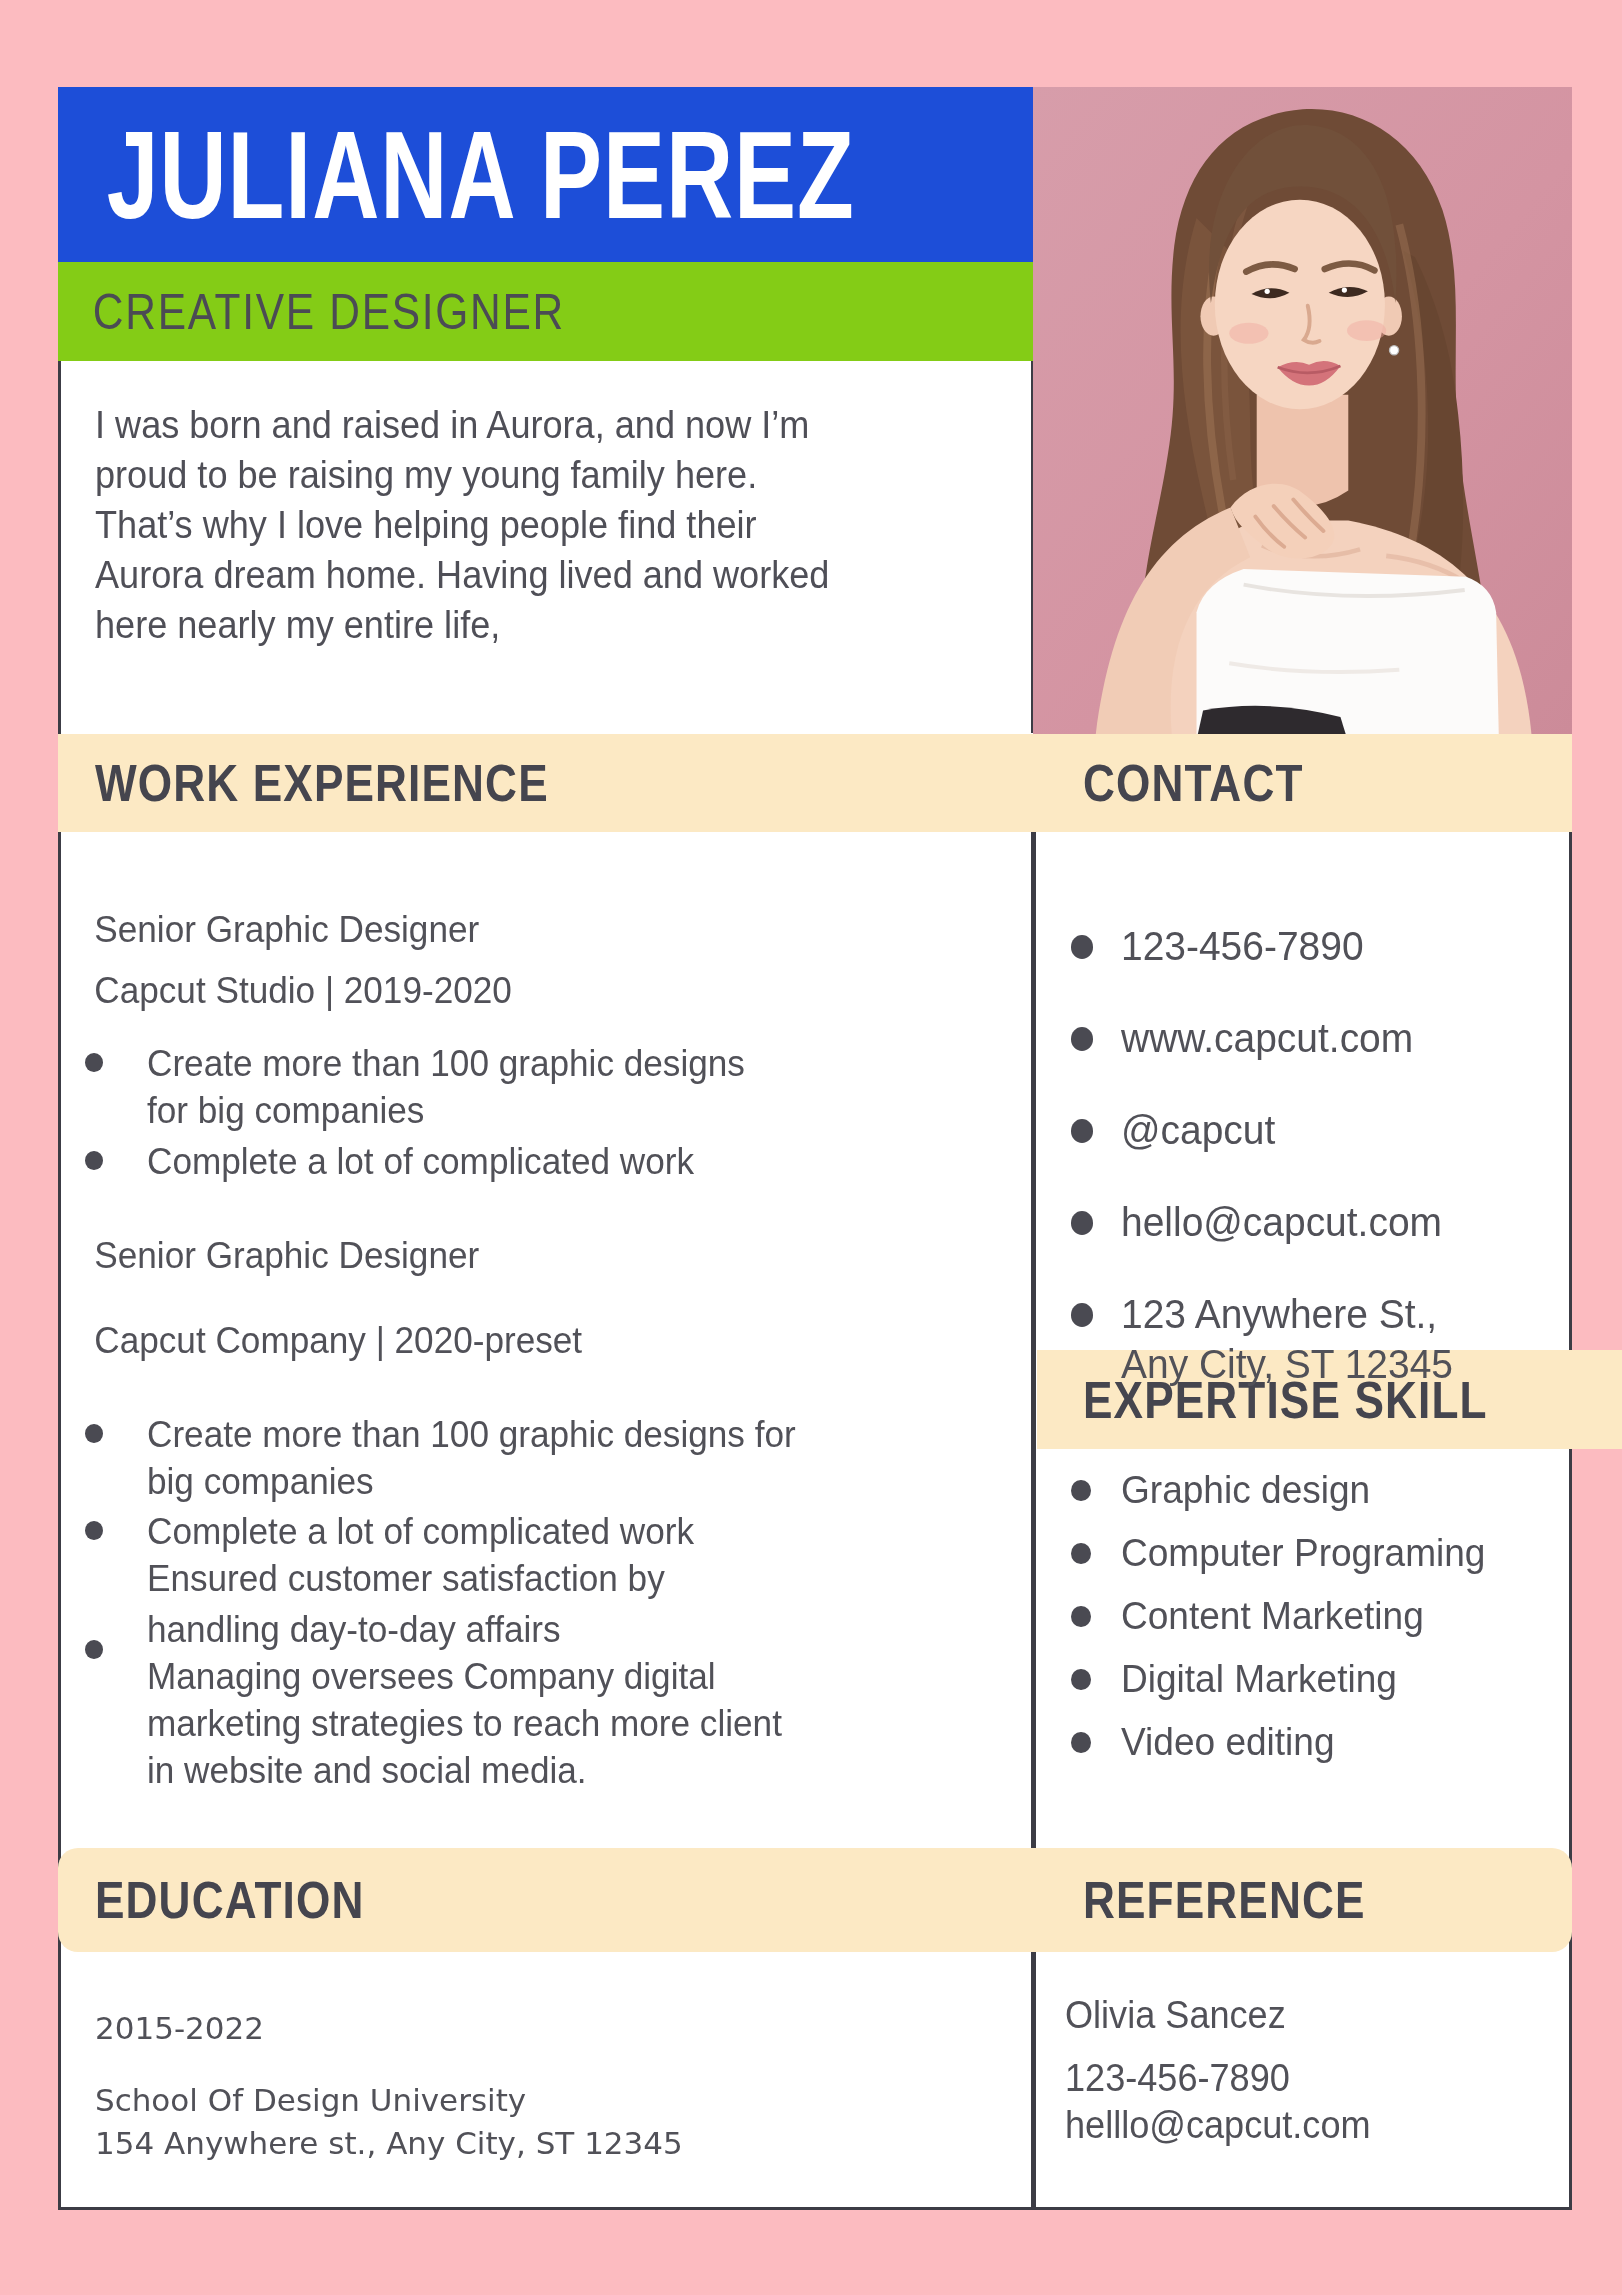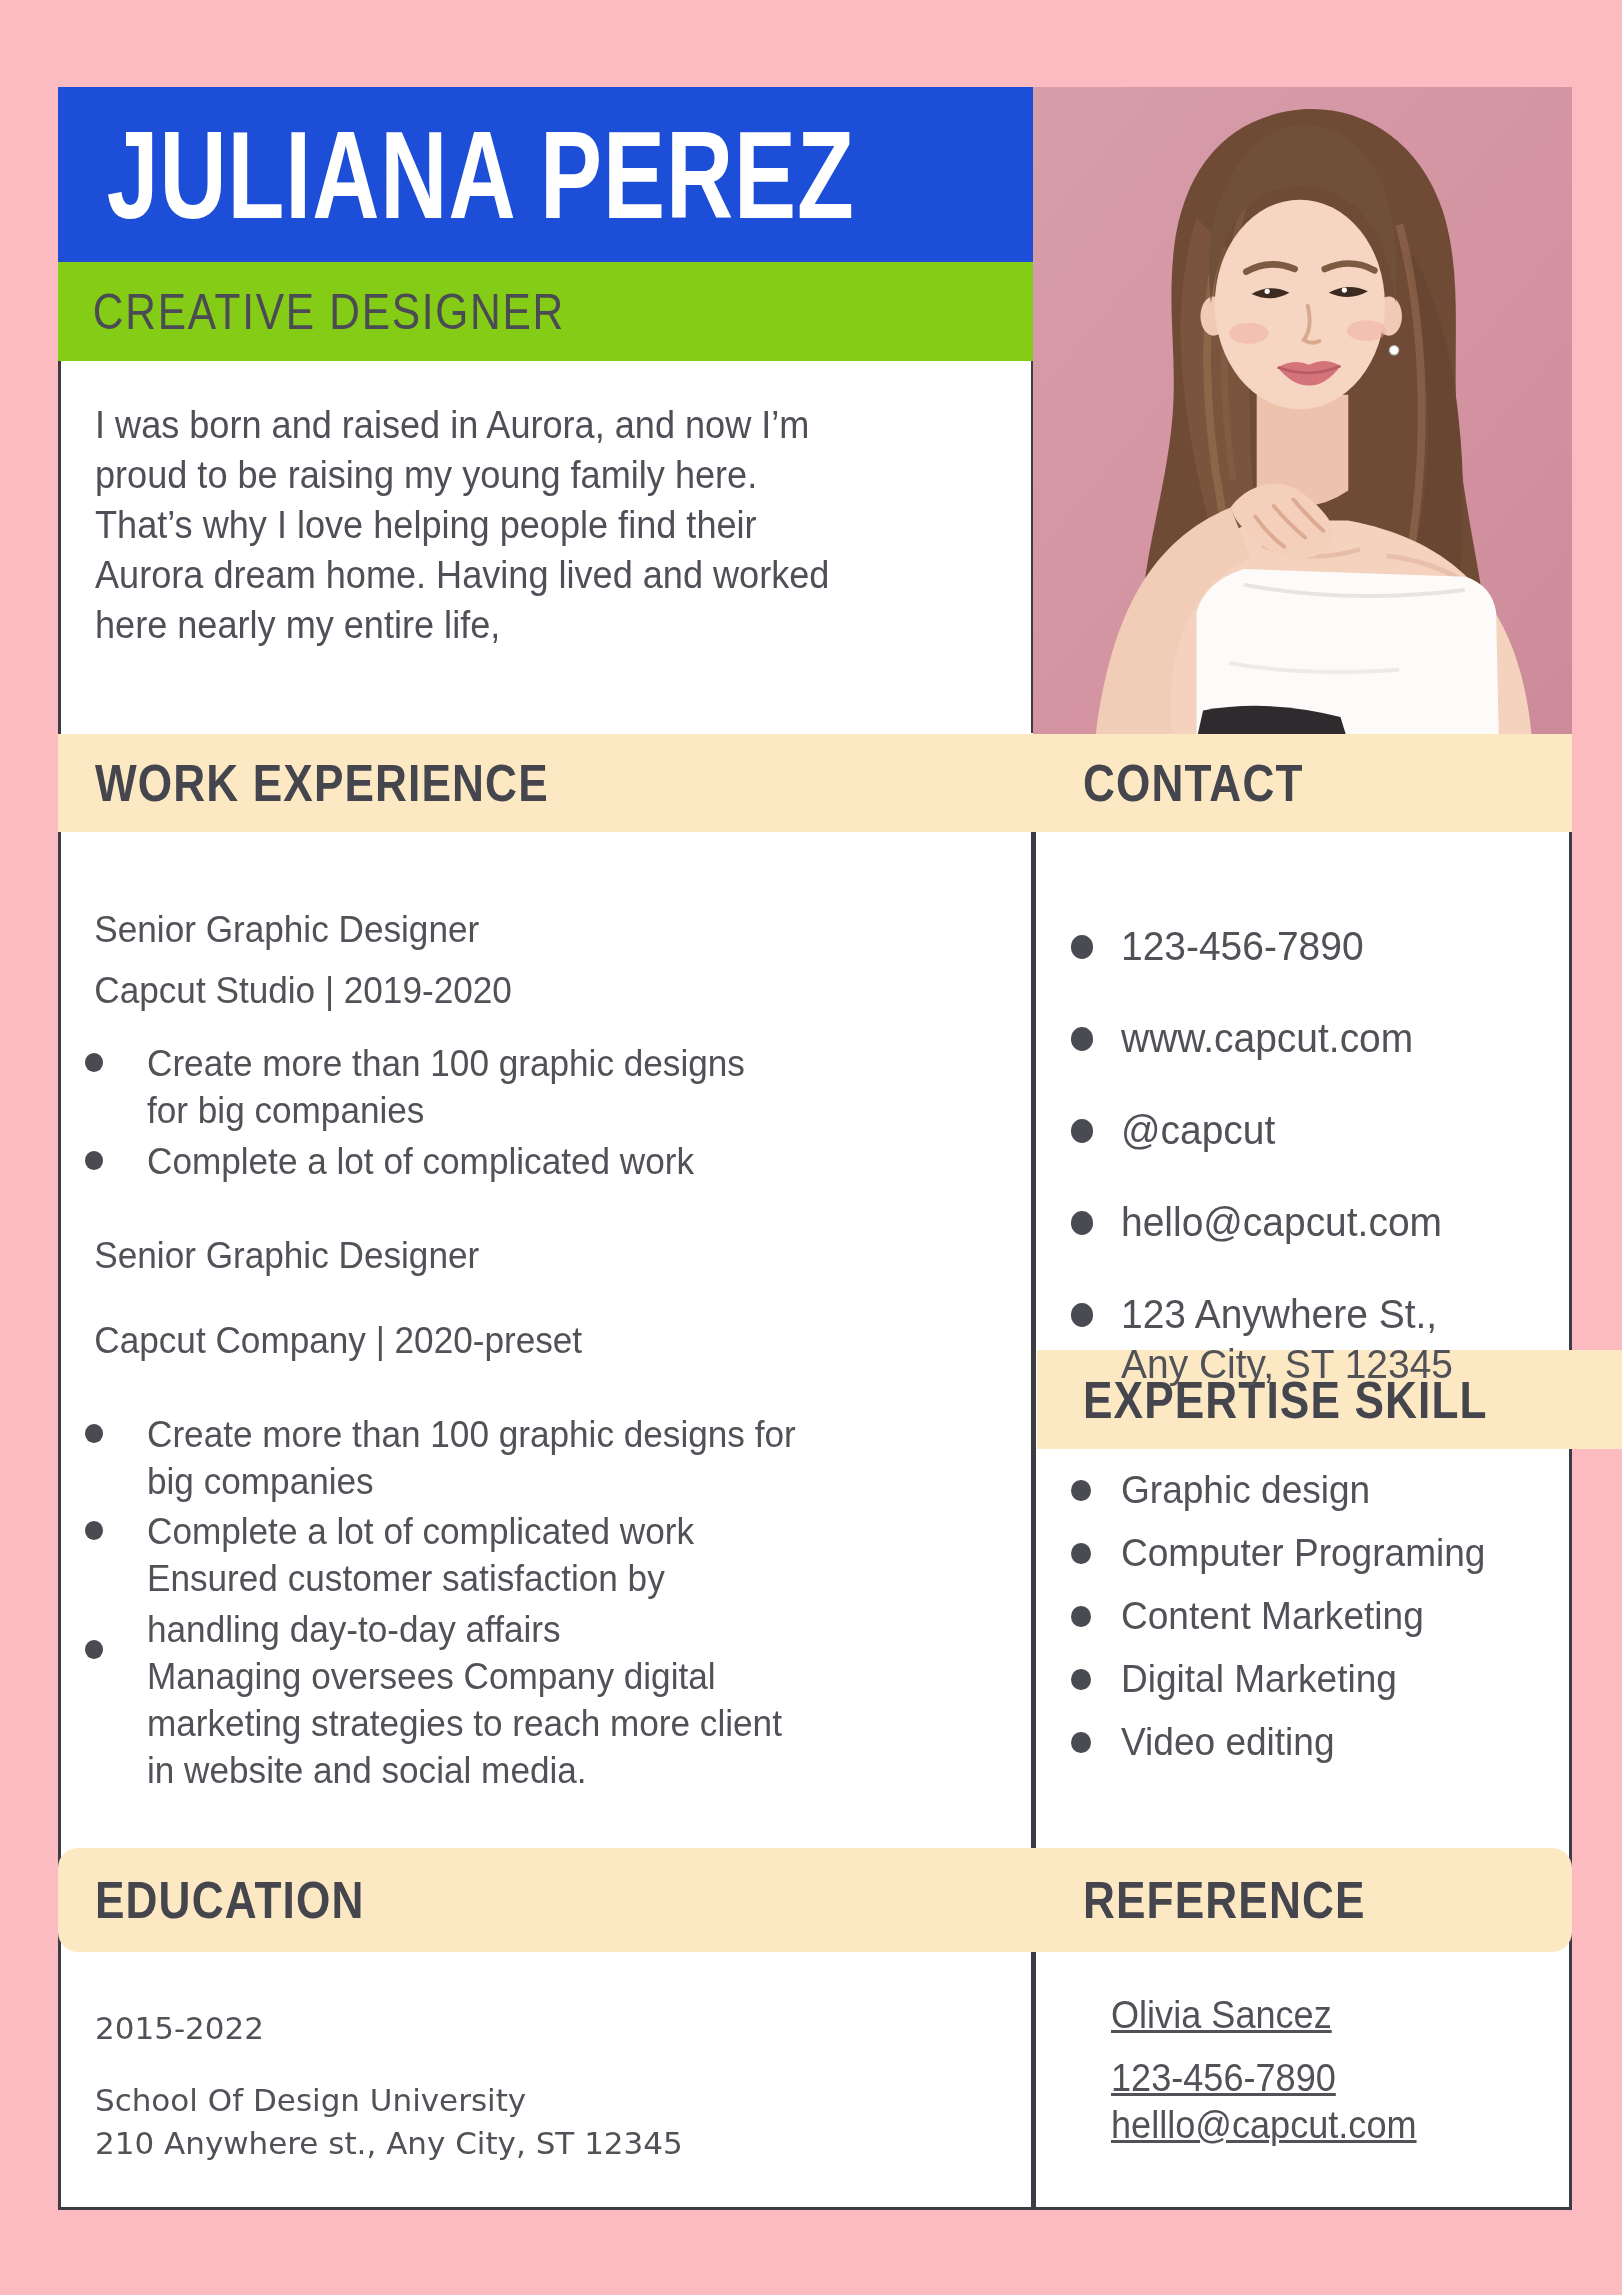--- a/index.html
+++ b/index.html
@@ -84,21 +84,21 @@
   .s-dot { width:19.6px; height:21px; border-radius:50%; background:#4a4a52; margin:13px 30px 0 0; flex:none; }
   .s-text { font-size:39px; line-height:46px; transform:scaleX(0.95); transform-origin:0 0; white-space:nowrap; }
 
   .education {
     position:absolute; left:95px; top:2010px; z-index:3; color:#515158;
     font-family:"DejaVu Sans", sans-serif;
   }
   .edu-period { font-size:31px; margin-bottom:33px; }
   .edu-lines  { font-size:31px; line-height:43px; white-space:pre-line; }
 
-  .reference { position:absolute; left:1111px; top:1994px; z-index:3; color:#515158;text-decoration:underline; }
+  .reference { position:absolute; left:1065px; top:1994px; z-index:3; color:#515158; }
   .ref-name { font-size:38px; margin-bottom:18.3px; transform:scaleX(0.95); transform-origin:0 0; white-space:nowrap; }
   .ref-line { font-size:38px; line-height:47px; transform:scaleX(0.95); transform-origin:0 0; white-space:nowrap; }
 </style>
 </head>
 <body>
 
 <div class="card"></div>
 <div class="vseg" id="vseg1"></div>
 <div class="vseg" id="vseg2"></div>
 <div class="vseg" id="vseg3"></div>
@@ -272,21 +272,21 @@
   </div>
   <div class="s-row">
     <div class="s-dot"></div>
     <div class="s-text">Video editing</div>
   </div>
 </div>
 
 <div class="education">
   <div class="edu-period">2015-2022</div>
   <div class="edu-lines">School Of Design University
-210 Anywhere st., Any City, ST 12345</div>
+154 Anywhere st., Any City, ST 12345</div>
 </div>
 
 <div class="reference">
   <div class="ref-name">Olivia Sancez</div>
   <div class="ref-line">123-456-7890</div>
   <div class="ref-line">helllo@capcut.com</div>
 </div>
 
 
 </body></html>

